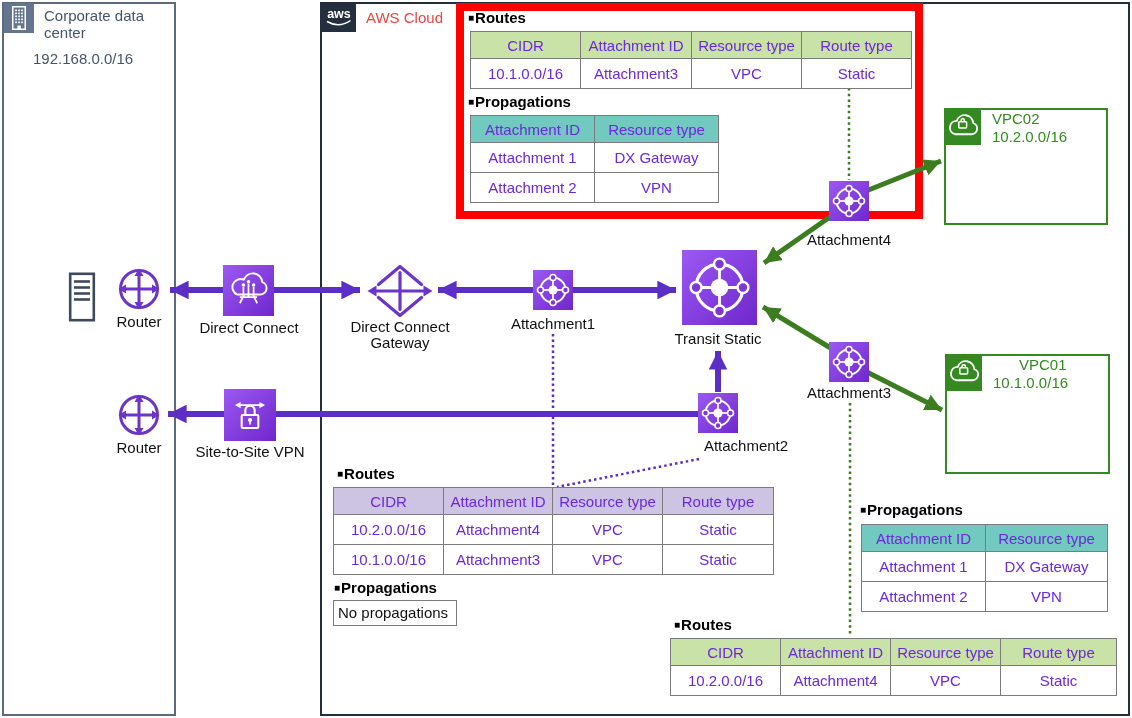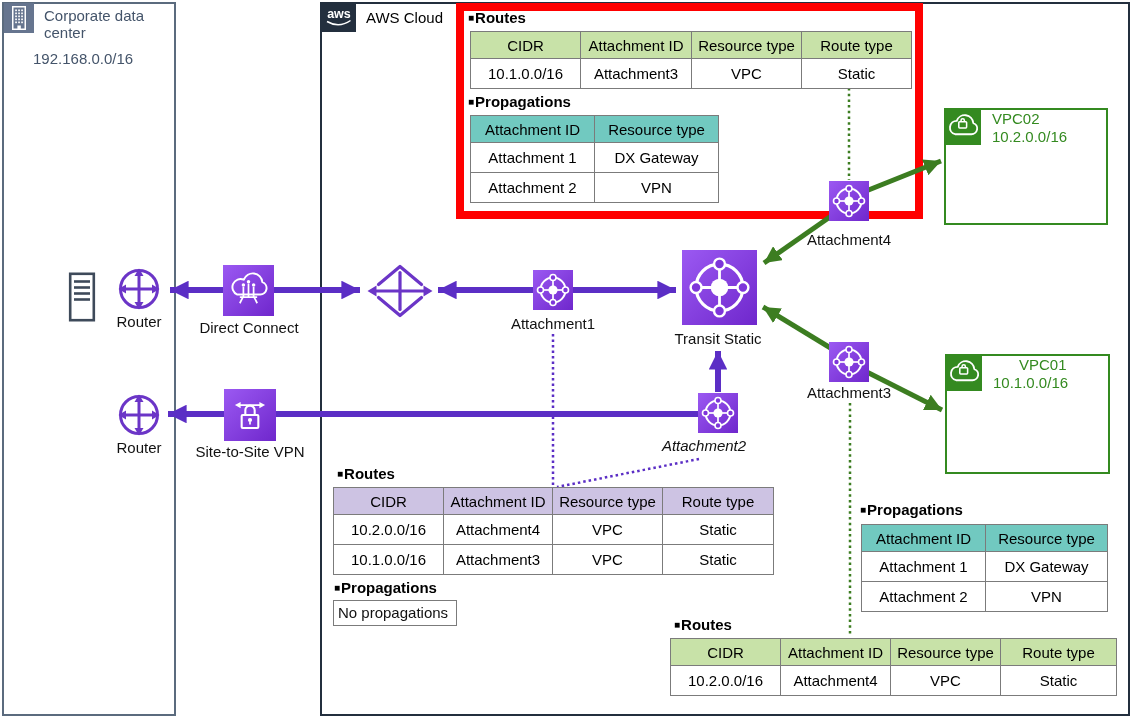--- a/index.html
+++ b/index.html
@@ -3,28 +3,28 @@
 <meta charset="utf-8">
 <style>
   html,body{margin:0;padding:0;background:#fff;font-family:"Liberation Sans",sans-serif;}
   .stage{position:relative;width:1132px;height:718px;background:#fff;overflow:hidden;}
   
   .zone{position:absolute;background:#fff;z-index:1;box-sizing:border-box;}
   .corp-zone{border:2px solid #5B6B7E;}
   .aws-zone{border:2px solid #232F3E;}
   .corp-title{position:absolute;z-index:5;font-size:15px;line-height:17px;color:#44546A;}
   .corp-cidr{position:absolute;z-index:5;font-size:15px;color:#44546A;}
-  .aws-title{position:absolute;z-index:5;font-size:15px;color:#000000;}
+  .aws-title{position:absolute;z-index:5;font-size:15px;color:#ef4444;}
   
   .red-panel{position:absolute;left:456px;top:3px;width:467px;height:216px;border:8px solid #FF0000;box-sizing:border-box;z-index:2;pointer-events:none;}
   
   svg.wires{position:absolute;left:0;top:0;z-index:3;}
   
   .dt{position:absolute;border-collapse:collapse;table-layout:fixed;background:#fff;z-index:4;}
-  .dt th,.dt td{border:1.5px solid #7b7b7b;font-size:15px;font-weight:normal;color:#000000;text-align:center;padding:0;background:#fff;overflow:hidden;white-space:nowrap;}
+  .dt th,.dt td{border:1.5px solid #7b7b7b;font-size:15px;font-weight:normal;color:#6d28d9;text-align:center;padding:0;background:#fff;overflow:hidden;white-space:nowrap;}
   .dt th{height:26px;}
   .dt td{height:29px;}
   .dt.green tr.hd th{background:#C8E2A8;}
   .dt.teal tr.hd th{background:#71C9C0;}
   .dt.purple tr.hd th{background:#CDC3E3;}
   .sec{position:absolute;z-index:4;font-size:15px;font-weight:bold;color:#000;white-space:nowrap;}
   .sec .blt{font-size:10px;vertical-align:2px;margin-right:1px;}
   .noprop{position:absolute;z-index:4;background:#fff;border:1.5px solid #7b7b7b;box-sizing:border-box;font-size:15px;color:#111;line-height:23px;padding-left:4px;white-space:nowrap;}
   
   .node{position:absolute;z-index:5;}
@@ -275,20 +275,21 @@
       <g fill="none" stroke="#6B35C7" stroke-width="3.2" stroke-linejoin="round" stroke-linecap="round">
         <path d="M12.5 22.5 L34 4.5 L55.5 22.5"></path>
         <path d="M12.5 35.5 L34 53.5 L55.5 35.5"></path>
         <line x1="34" y1="10.5" x2="34" y2="47.5"></line>
         <line x1="10.5" y1="29" x2="57.5" y2="29"></line>
       </g>
       <polygon points="1.5,29 10.5,23.5 10.5,34.5" fill="#6B35C7"></polygon>
       <polygon points="66.5,29 57.5,23.5 57.5,34.5" fill="#6B35C7"></polygon>
     </svg>
   </div>
+  <div class="nlabel" style="left:340px;top:319px;width:120px;">Direct Connect Gateway</div>
 
   <div class="node grad" style="left:533px;top:270px;width:40px;height:40px;">
     <svg width="40" height="40" viewBox="0 0 40 40">
       <line x1="20" y1="7.5" x2="20" y2="32.5" stroke="#fff" stroke-width="1.7"></line>
       <line x1="7.5" y1="20" x2="32.5" y2="20" stroke="#fff" stroke-width="1.7"></line>
       <circle cx="20" cy="20" r="12.5" fill="none" stroke="#fff" stroke-width="2"></circle>
       <circle cx="20" cy="20" r="4.6" fill="#fff"></circle>
       <g fill="#7E35DA" stroke="#fff" stroke-width="1.6">
         <circle cx="20" cy="7.5" r="3"></circle>
           <circle cx="32.5" cy="20" r="3"></circle>
@@ -354,21 +355,21 @@
       <circle cx="20" cy="20" r="12.5" fill="none" stroke="#fff" stroke-width="2"></circle>
       <circle cx="20" cy="20" r="4.6" fill="#fff"></circle>
       <g fill="#7E35DA" stroke="#fff" stroke-width="1.6">
         <circle cx="20" cy="7.5" r="3"></circle>
           <circle cx="32.5" cy="20" r="3"></circle>
           <circle cx="20" cy="32.5" r="3"></circle>
           <circle cx="7.5" cy="20" r="3"></circle>
       </g>
     </svg>
   </div>
-  <div class="nlabel" style="left:654px;top:438px;width:100px;font-style:italic;">Attachment2</div>
+  <div class="nlabel" style="left:696px;top:438px;width:100px;">Attachment2</div>
 
   <div class="node" style="left:115px;top:391px;width:48px;height:48px;">
     <svg width="48" height="48" viewBox="0 0 48 48">
       <circle cx="24" cy="24" r="18.5" fill="#fff" stroke="#6B35C7" stroke-width="3"></circle>
       <line x1="24" y1="10" x2="24" y2="38" stroke="#6B35C7" stroke-width="3"></line>
       <line x1="10" y1="24" x2="38" y2="24" stroke="#6B35C7" stroke-width="3"></line>
       <g fill="#6B35C7">
         <polygon points="24,3.5 19.5,11 28.5,11"></polygon>
         <polygon points="24,44.5 19.5,37 28.5,37"></polygon>
         <polygon points="3.5,24 11,19.5 11,28.5"></polygon>

